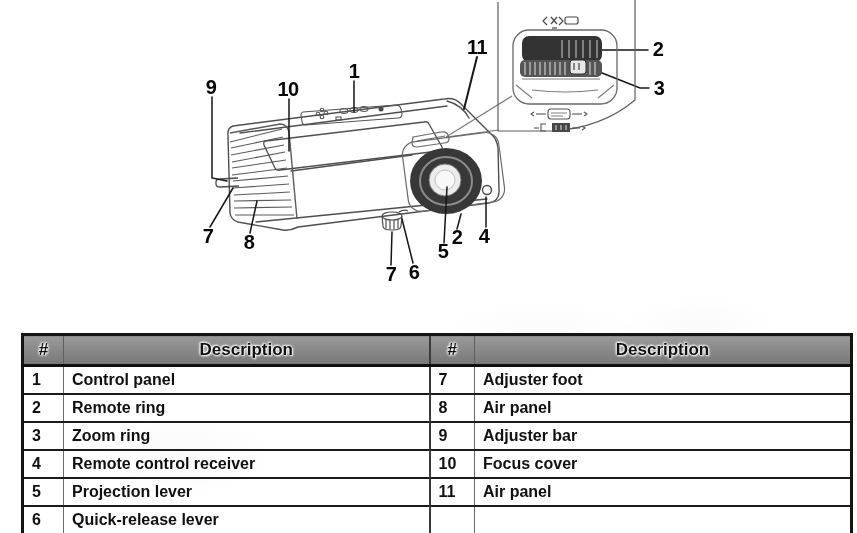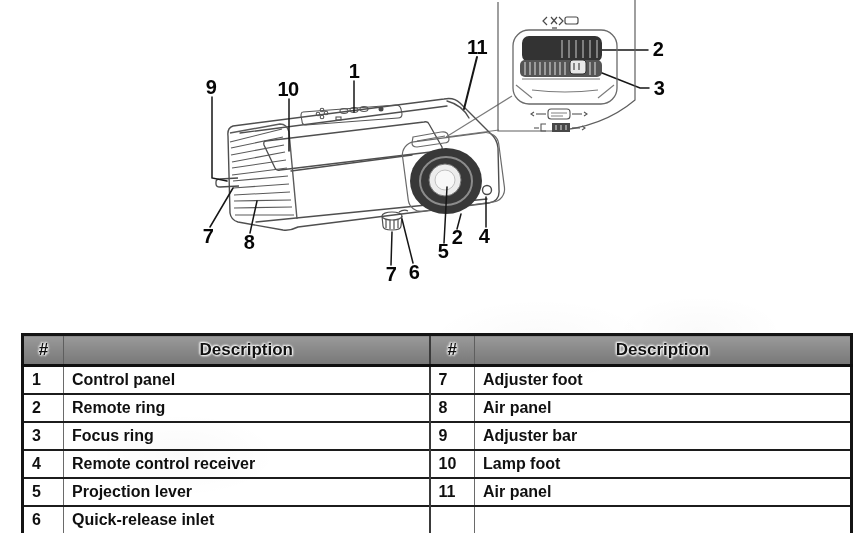--- a/index.html
+++ b/index.html
@@ -275,38 +275,38 @@
         <td>Adjuster foot</td>
       </tr>
       <tr>
         <td class="cnum">2</td>
         <td>Remote ring</td>
         <td class="cnum mid">8</td>
         <td>Air panel</td>
       </tr>
       <tr>
         <td class="cnum">3</td>
-        <td>Focus ring</td>
+        <td>Zoom ring</td>
         <td class="cnum mid">9</td>
         <td>Adjuster bar</td>
       </tr>
       <tr>
         <td class="cnum">4</td>
         <td>Remote control receiver</td>
         <td class="cnum mid">10</td>
-        <td>Lamp foot</td>
+        <td>Focus cover</td>
       </tr>
       <tr>
         <td class="cnum">5</td>
         <td>Projection lever</td>
         <td class="cnum mid">11</td>
         <td>Air panel</td>
       </tr>
       <tr>
         <td class="cnum">6</td>
-        <td>Quick-release inlet</td>
+        <td>Quick-release lever</td>
         <td class="cnum mid"></td>
         <td></td>
       </tr>
     </tbody>
   </table>
 
 </div>
 
 </body></html>

